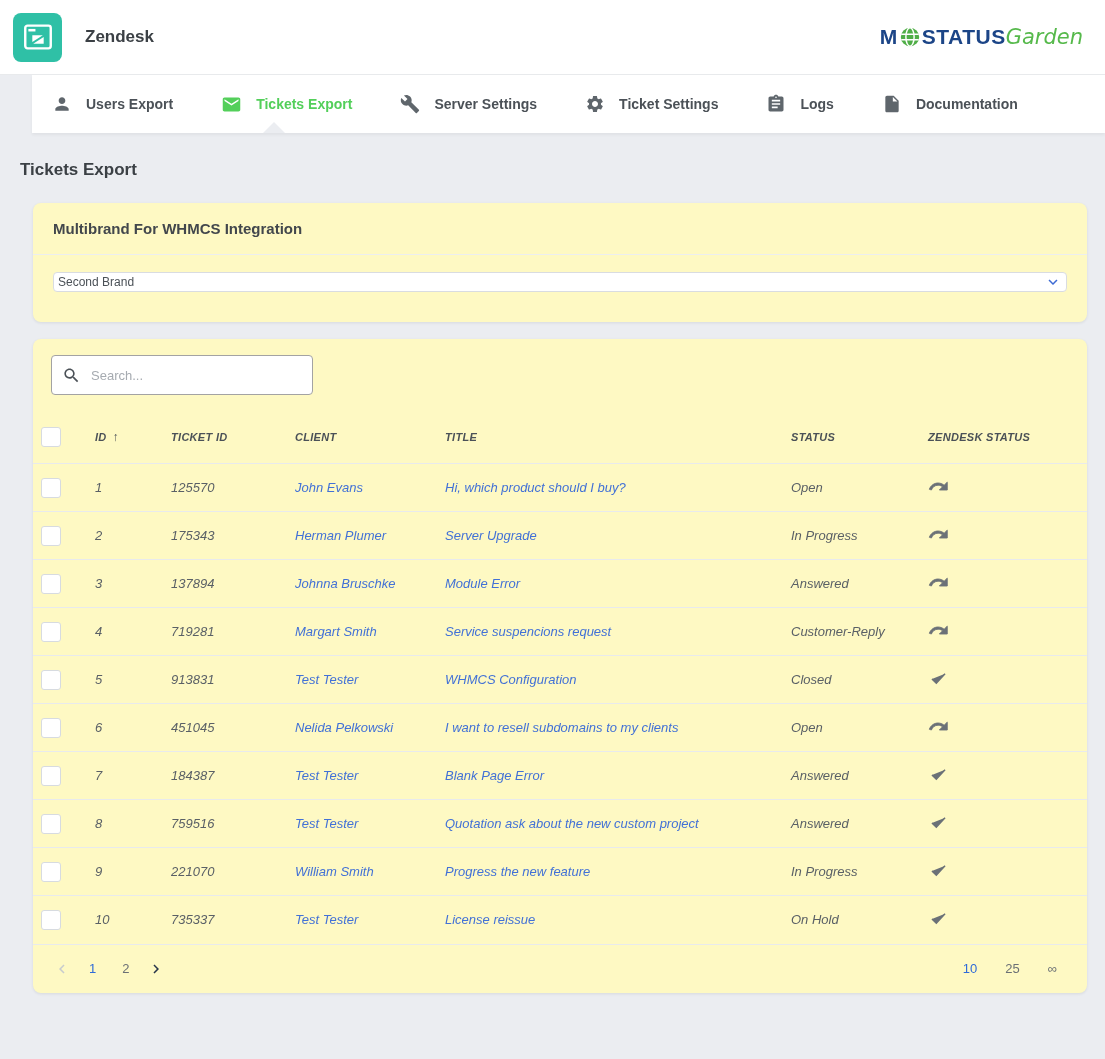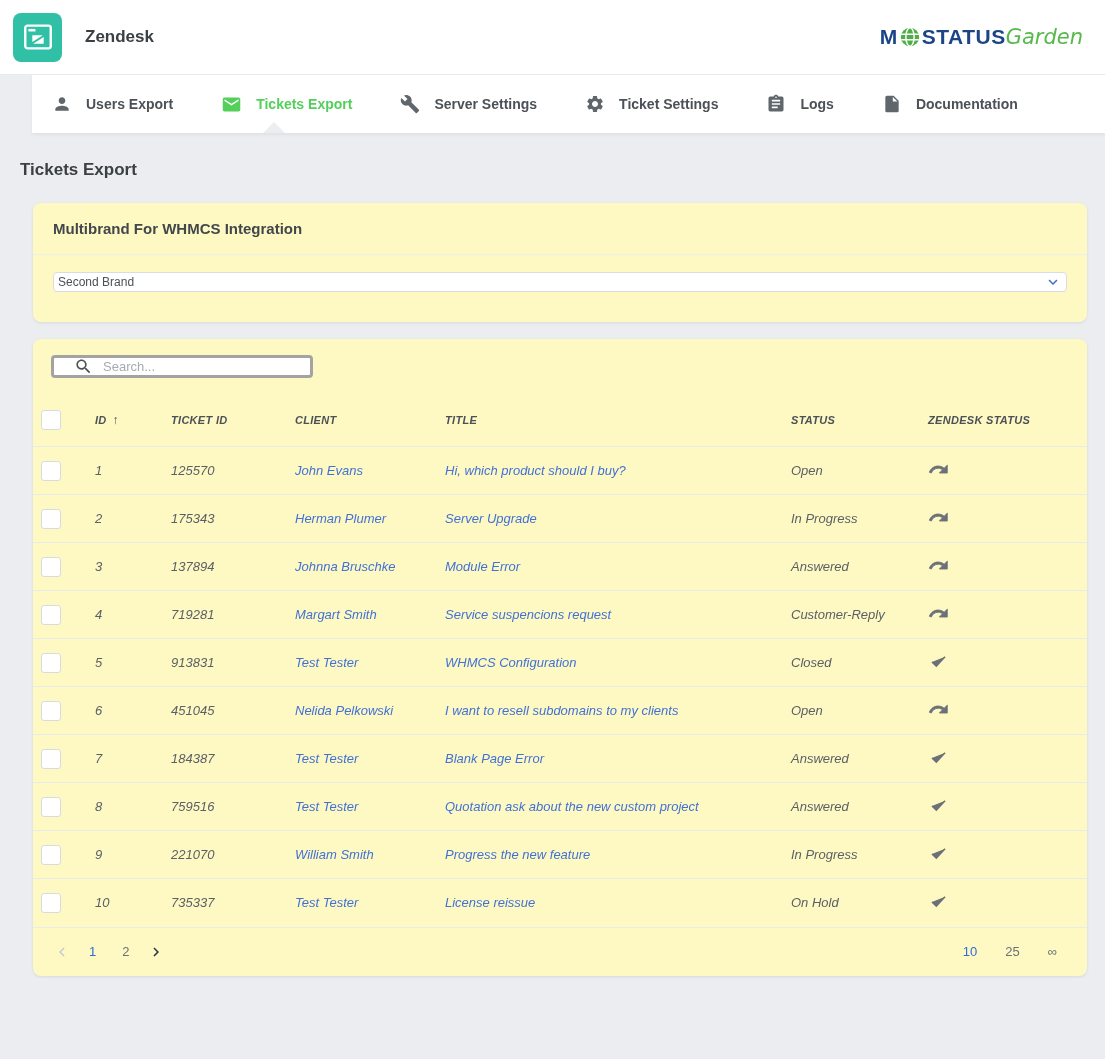--- a/index.html
+++ b/index.html
@@ -68,22 +68,22 @@
   .field-label { font-size:13px; color:#53585e; margin-bottom:9px; }
   .select-box {
     height:20px; border:1px solid #d9dce1; border-radius:4px;
     display:flex; align-items:center; padding:0 4px;
     font-size:12px; color:#4b5157; cursor:pointer; background:#fff;
   }
   .select-box .chev { margin-left:auto; display:flex; }
   
   .search-wrap { padding:16px 0 0 18px; }
   .search-box {
-    width:262px; height:23px; border:3px solid #a3a3a3; border-radius:4px;
-    display:flex; align-items:center; padding:0 20px; background:#fff;
+    width:262px; height:40px; border:1px solid #a3a3a3; border-radius:4px;
+    display:flex; align-items:center; padding:0 10px; background:#fff;
   }
   .search-box svg { fill:#4b5157; flex:0 0 auto; }
   .search-box input {
     border:none; outline:none; margin-left:10px; width:100%;
     font-size:13px; color:#4b5157; font-family:inherit; background:transparent;
   }
   .search-box input::placeholder { color:#a6abb1; }
   table.grid { width:100%; border-collapse:collapse; margin-top:16px;font-style:italic; }
   table.grid th {
     font-size:11px; font-weight:bold; color:#4b5157; text-align:left;

